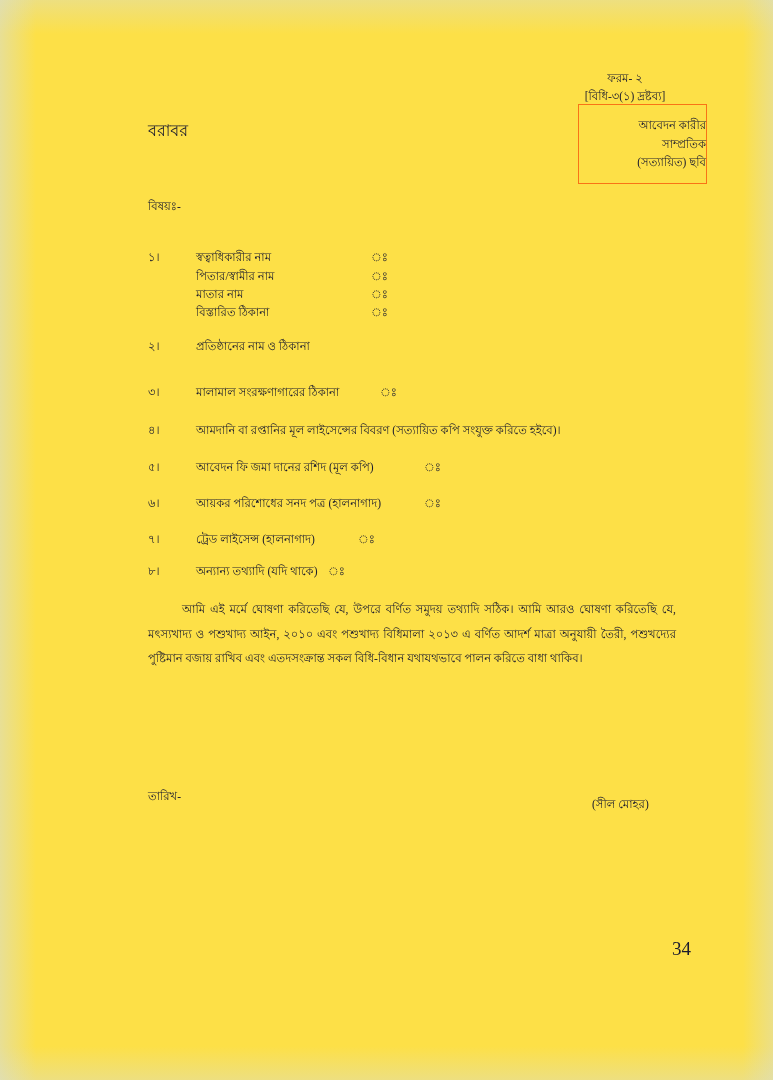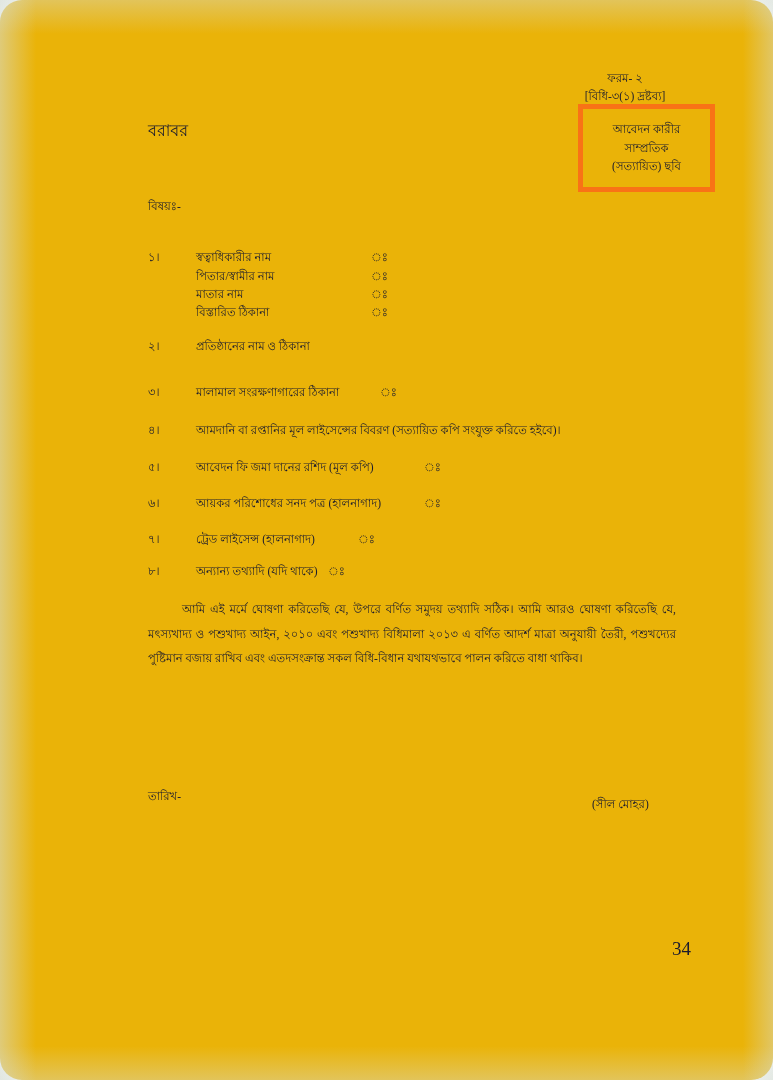--- a/index.html
+++ b/index.html
@@ -11,22 +11,21 @@
     width: 773px;
     height: 1080px;
     position: relative;
     font-family: "Liberation Serif", "DejaVu Serif", serif;
     color: #1b1b2e;
     overflow: hidden;
   }
   .page {
     position: absolute;
     inset: 0;
-    background: #eab308;
-    border-radius: 22px;
+    background: #fde047;
   }
   
   .page::before {
     content: "";
     position: absolute;
     inset: 0;
     background:
       linear-gradient(90deg, rgba(214,222,214,0.55) 0px, rgba(255,255,255,0) 36px),
       linear-gradient(-90deg, rgba(214,222,214,0.45) 0px, rgba(255,255,255,0) 30px),
       linear-gradient(180deg, rgba(214,222,214,0.40) 0px, rgba(255,255,255,0) 34px),
@@ -49,24 +48,24 @@
     line-height: 1.55;
   }
   .form-no div { white-space: nowrap; }
 
   .photo-box {
     position: absolute;
     left: 578px;
     top: 104px;
     width: 127px;
     height: 78px;
-    border: 5px solid #f97316;
+    border: 1px solid #f97316;
     display: flex;
     flex-direction: column;
-    align-items: center;
+    align-items: flex-end;
     justify-content: center;
     font-size: 11.5px;
     line-height: 1.6;
     text-align: center;
   }
 
   .to-label {
     position: absolute;
     left: 148px;
     top: 118px;

